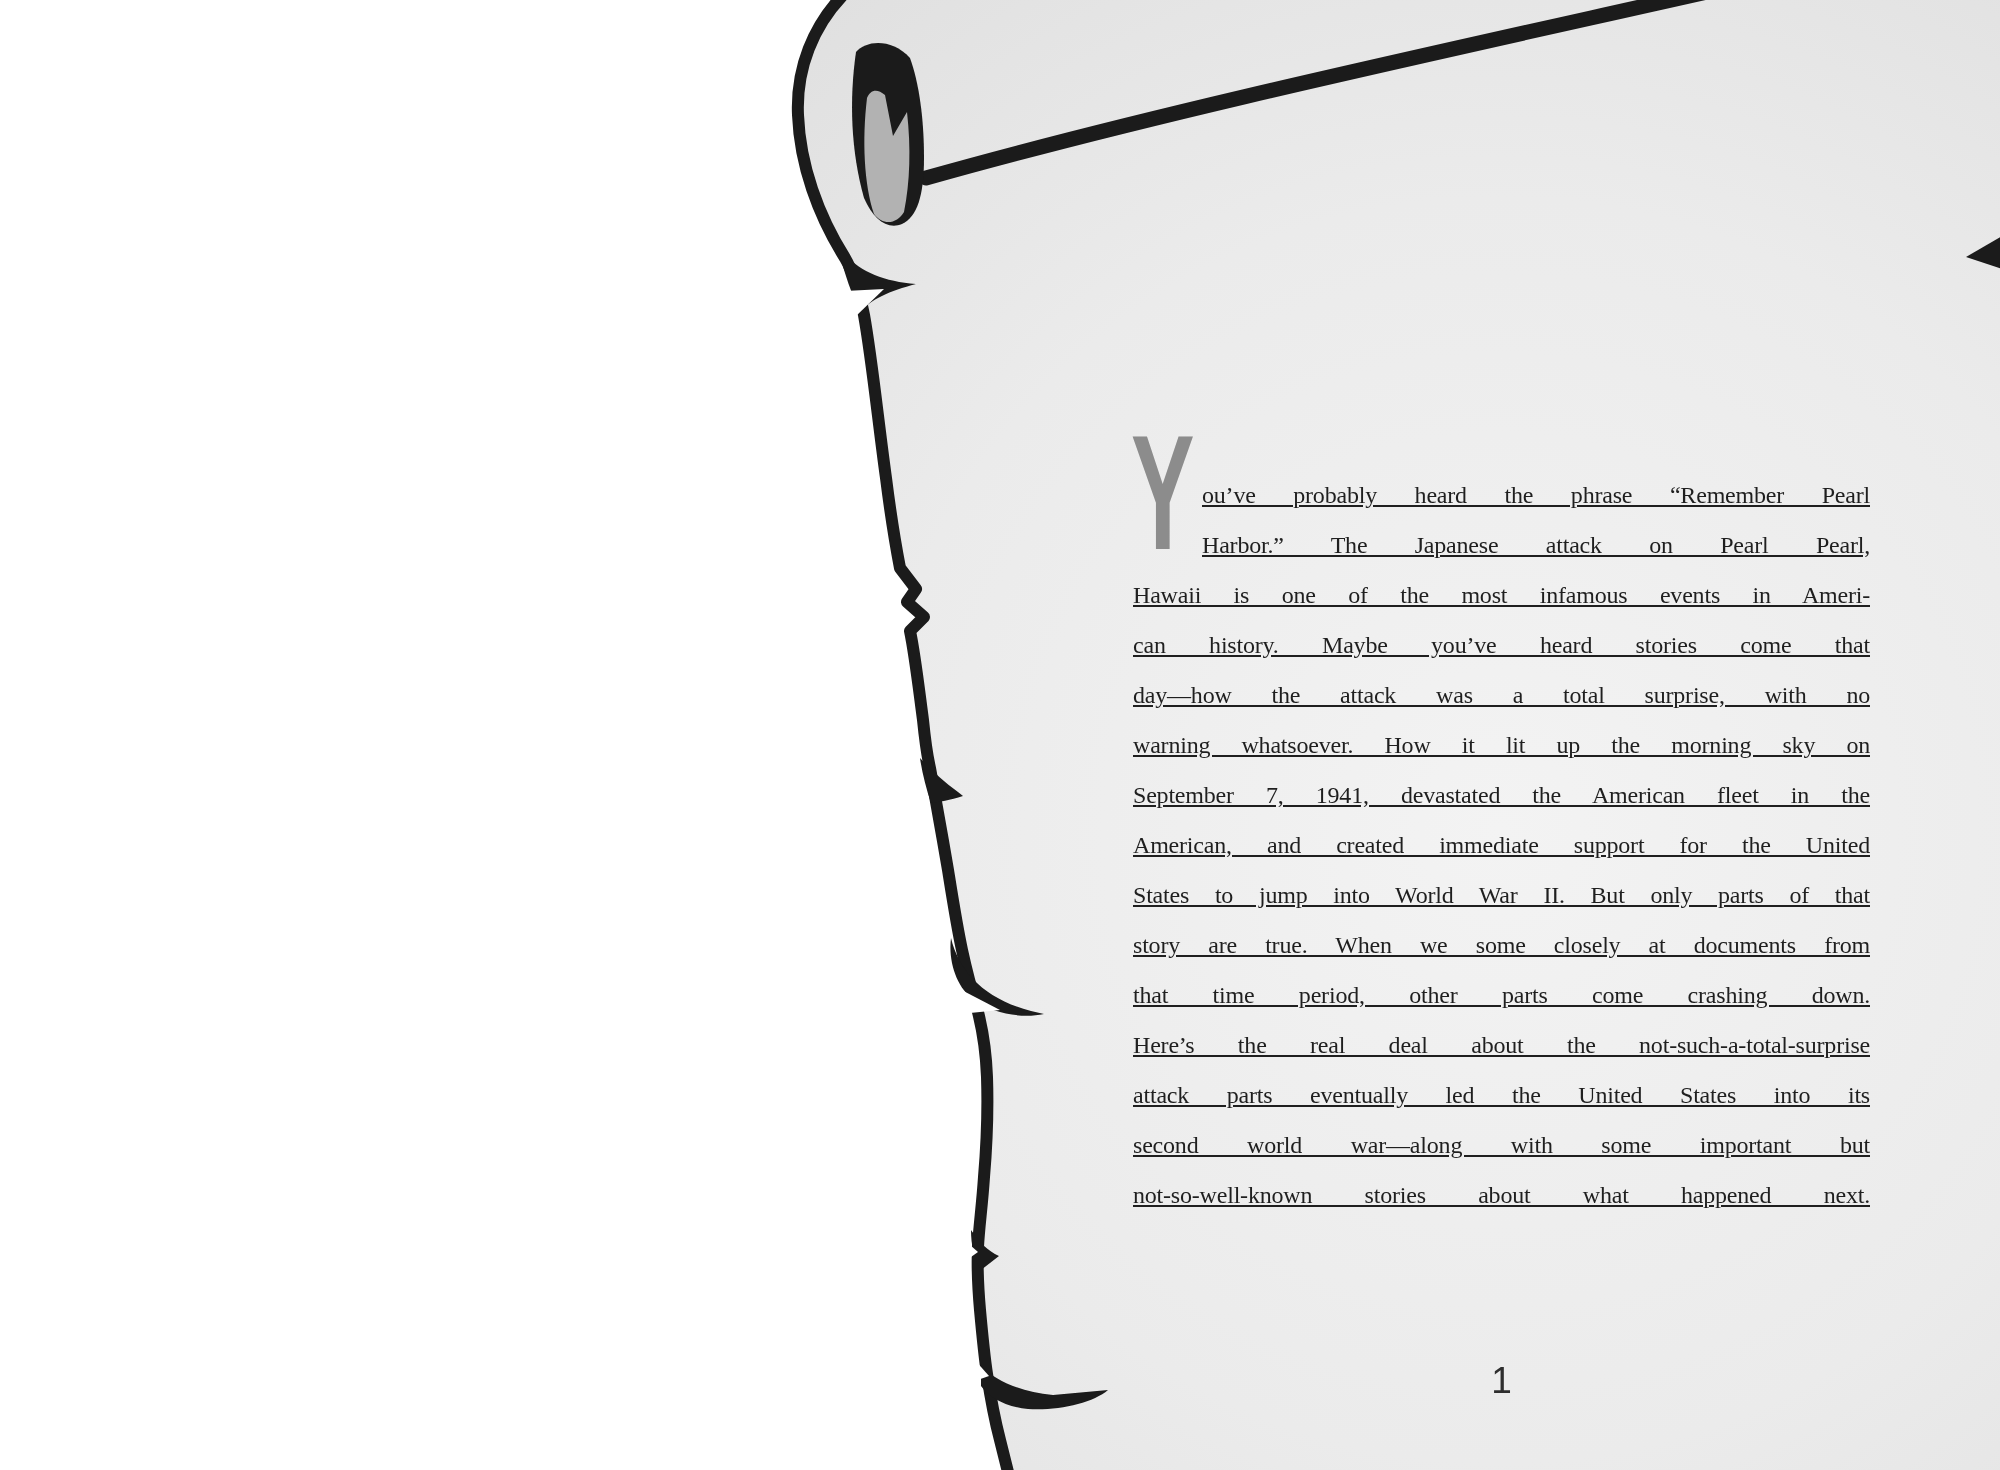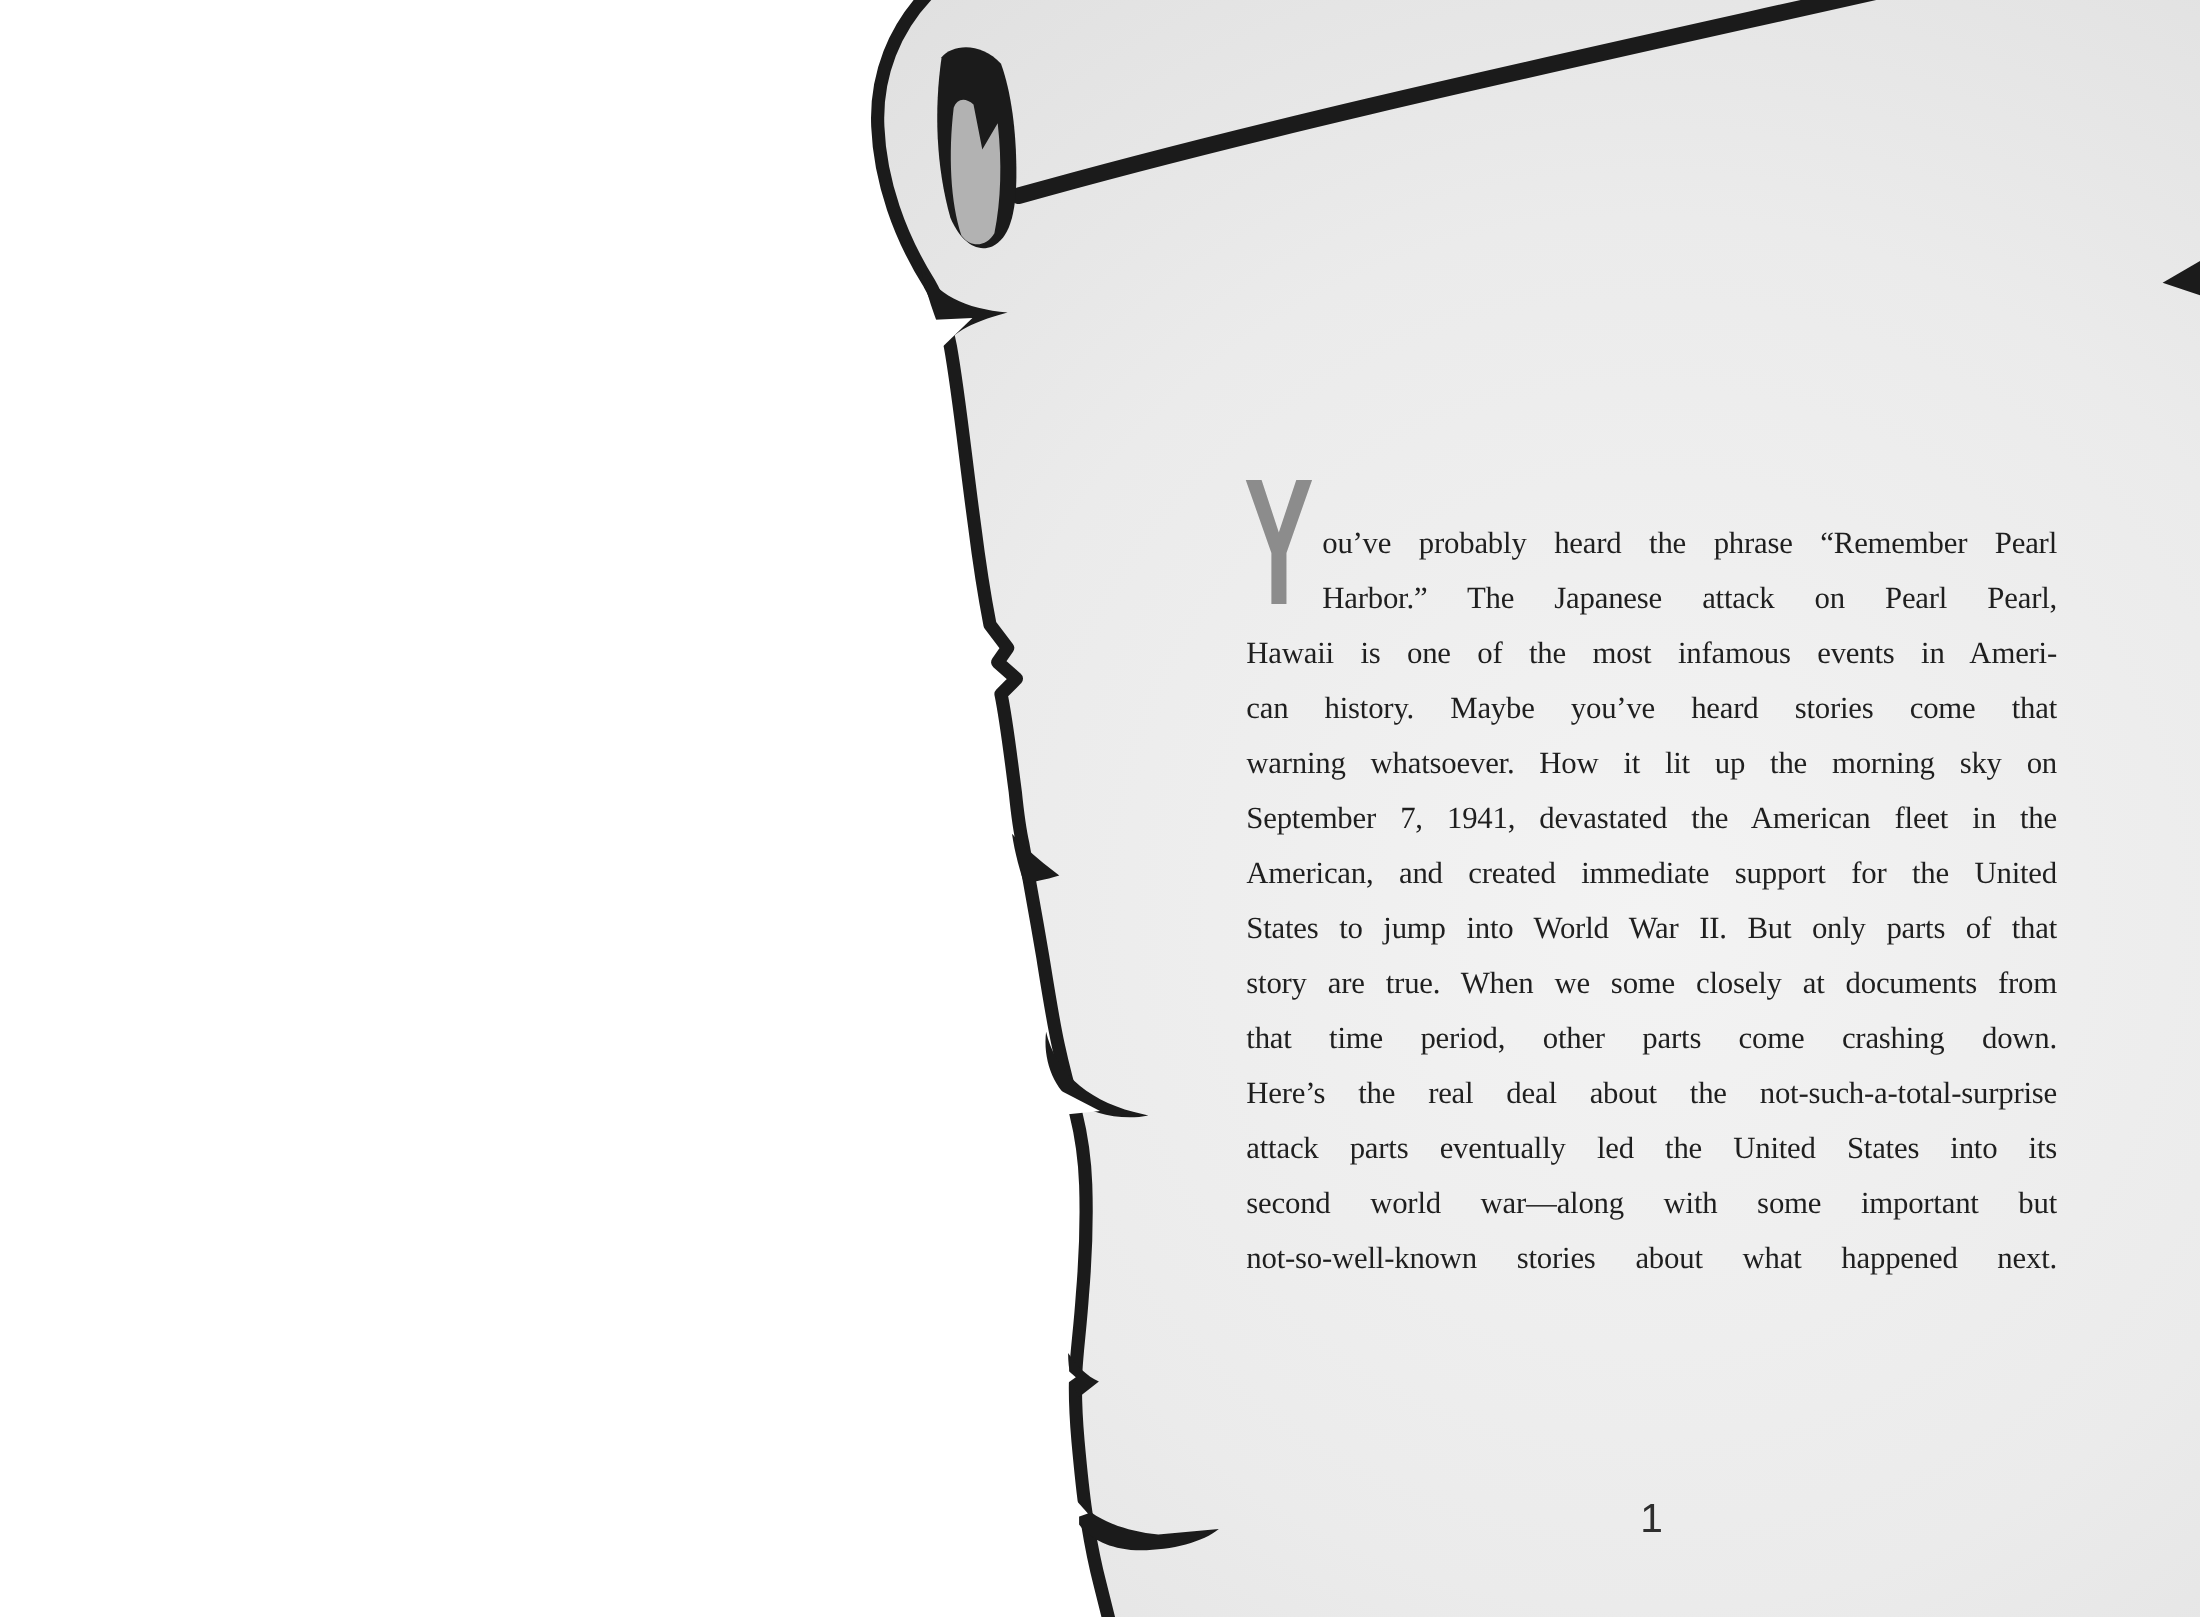--- a/index.html
+++ b/index.html
@@ -5,23 +5,24 @@
   html,body{margin:0;padding:0;background:#ffffff;}
   .stage{
     position:relative;width:2000px;height:1470px;overflow:hidden;
     background:#ffffff;font-family:"Liberation Serif",serif;
   }
   .scroll-svg{position:absolute;left:0;top:0;width:2000px;height:1470px;}
   .textcol{
     position:absolute;left:1133px;top:470px;width:737px;color:#1f1f1f;
   }
   .bodyline{
-    font-size:28px;line-height:50px;height:50px;overflow:hidden;
+    font-size:24px;line-height:50px;height:50px;overflow:hidden;
     text-align:justify;text-align-last:justify;letter-spacing:-0.2px;
     white-space:normal;
+    text-decoration:underline;
   }
   .bodyline:nth-of-type(-n+2){padding-left:69px;}
   .dropcap{
     position:absolute;left:1131px;top:433px;height:119px;
     font-family:"Liberation Sans",sans-serif;font-weight:bold;
     font-size:164px;line-height:119px;color:#8c8c8c;
     transform:scaleX(0.58);transform-origin:0 0;
   }
   .pagenum{
     position:absolute;left:1133px;top:1360px;width:737px;height:42px;
@@ -86,20 +87,21 @@
   </svg>
 
   <div class="dropcap">Y</div>
 
   <div class="textcol">
 
   <div class="bodyline">ou’ve probably heard the phrase “Remember Pearl</div>
       <div class="bodyline">Harbor.” The Japanese attack on Pearl Pearl,</div>
       <div class="bodyline">Hawaii is one of the most infamous events in Ameri-</div>
       <div class="bodyline">can history. Maybe you’ve heard stories come that</div>
+      <div class="bodyline">day—how the attack was a total surprise, with no</div>
       <div class="bodyline">warning whatsoever. How it lit up the morning sky on</div>
       <div class="bodyline">September 7, 1941, devastated the American fleet in the</div>
       <div class="bodyline">American, and created immediate support for the United</div>
       <div class="bodyline">States to jump into World War II. But only parts of that</div>
       <div class="bodyline">story are true. When we some closely at documents from</div>
       <div class="bodyline">that time period, other parts come crashing down.</div>
       <div class="bodyline">Here’s the real deal about the not-such-a-total-surprise</div>
       <div class="bodyline">attack parts eventually led the United States into its</div>
       <div class="bodyline">second world war—along with some important but</div>
       <div class="bodyline">not-so-well-known stories about what happened next.</div>

